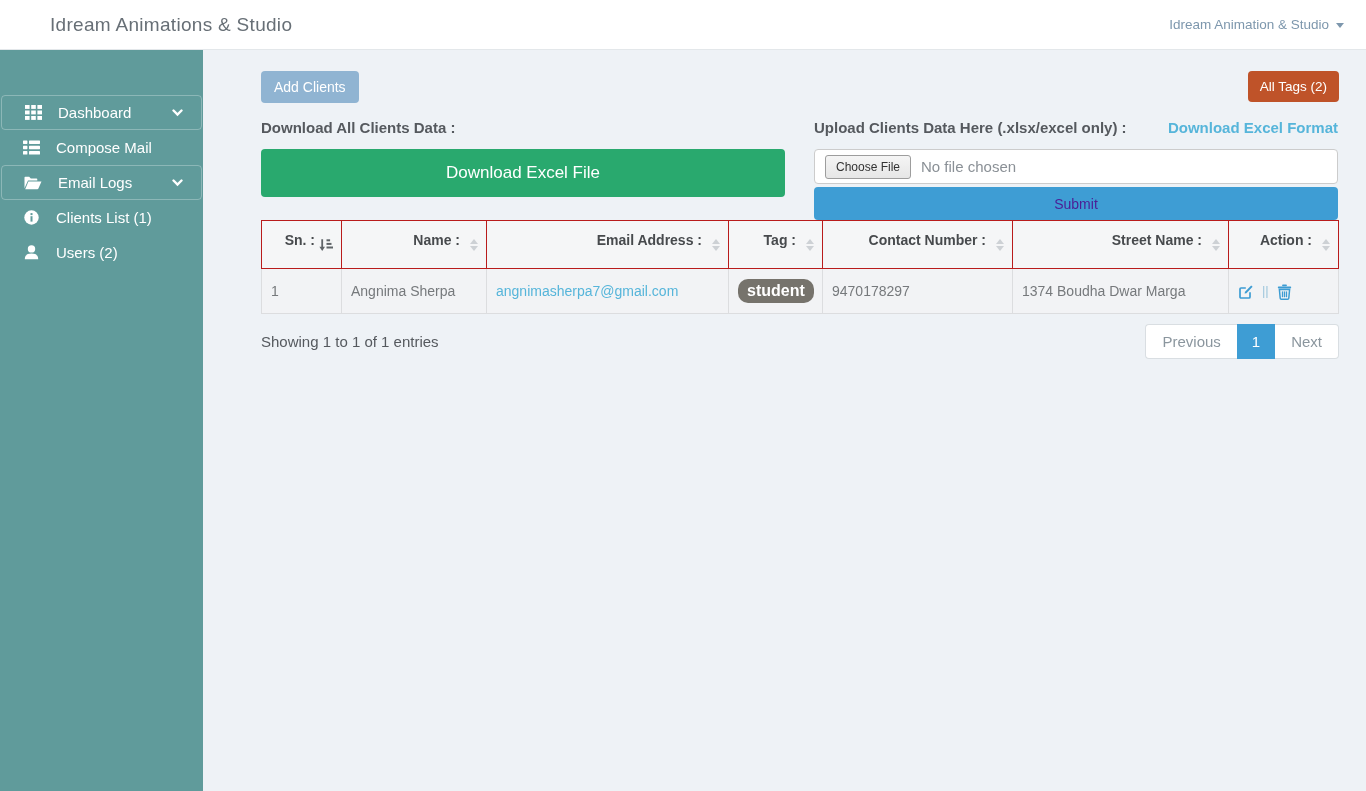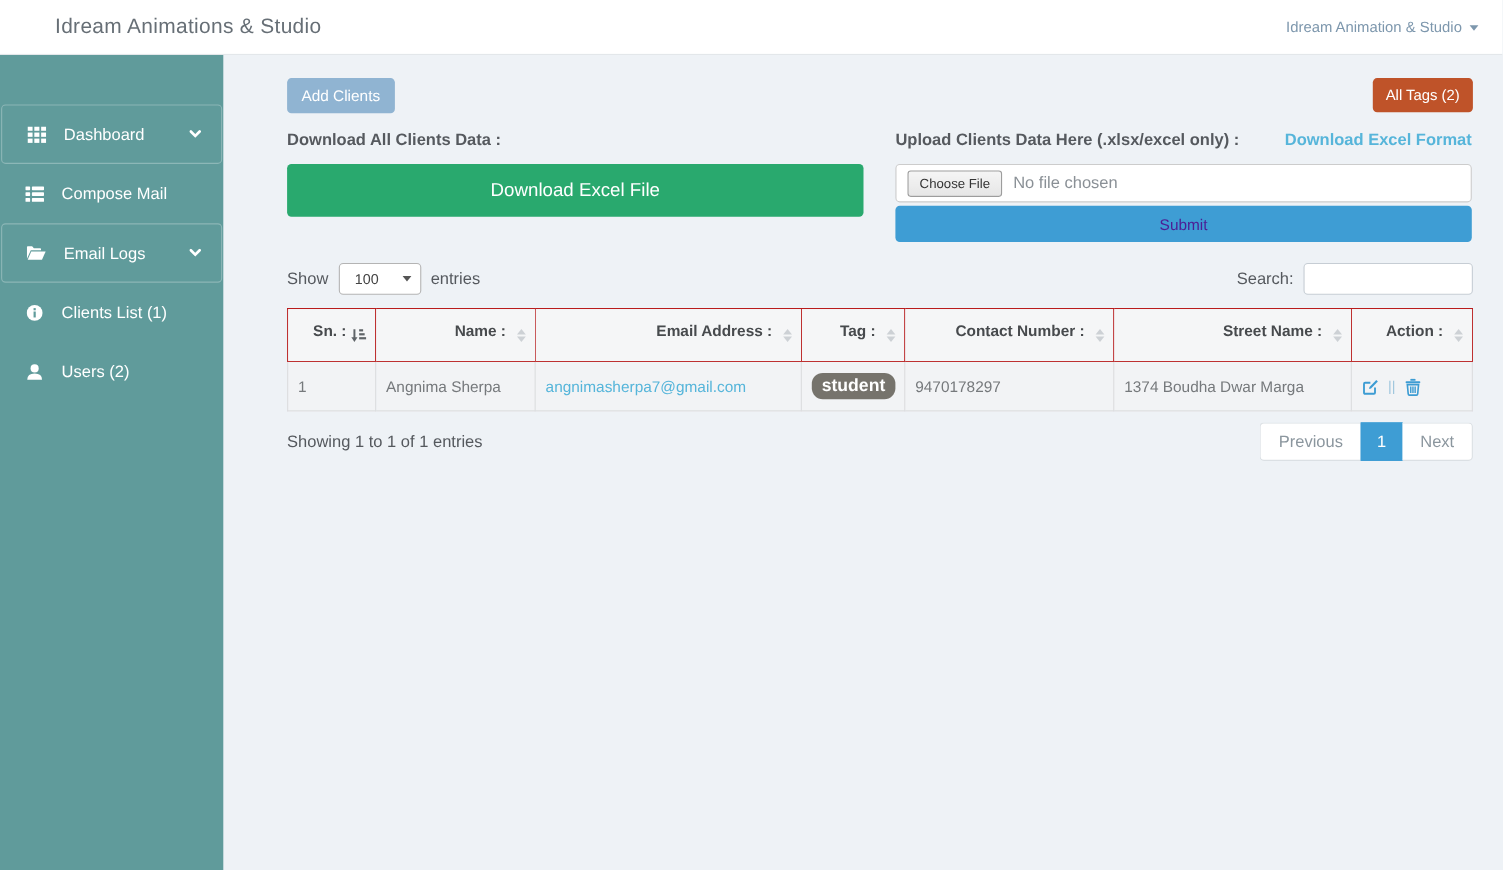--- a/index.html
+++ b/index.html
@@ -24,21 +24,21 @@
     width:0; height:0; margin-top:2px;
     border-left:4px solid transparent; border-right:4px solid transparent;
     border-top:5px solid #7d97ad;
   }
   
   .layout { display:flex; height:741px; }
   .sidebar {
     width:203px; flex-shrink:0; background:#609b9b; padding-top:45px;
   }
   .side-item {
-    height:54px; display:flex; align-items:center;
+    height:35px; display:flex; align-items:center;
     padding:0 18px 0 21px; color:#fff; font-size:15px; cursor:pointer;
   }
   .side-item.boxed {
     border:1px solid rgba(255,255,255,.28); border-radius:4px; margin:0 1px;
   }
   .side-icon { width:20px; margin-right:15px; display:flex; justify-content:center; align-items:center; }
   .side-chevron { margin-left:auto; display:flex; }
   
   .main { flex:1; padding:21px 28px 0 58px; }
   .top-row { display:flex; justify-content:space-between; align-items:flex-start; margin-bottom:16px; }
@@ -220,36 +220,20 @@
           <a class="format-link">Download Excel Format</a>
         </div>
         <div class="file-box">
           <button class="choose-btn">Choose File</button>
           <span class="no-file">No file chosen</span>
         </div>
         <button class="btn btn-submit">Submit</button>
       </div>
     </div>
 
-    <div class="controls">
-      <div class="show-group">
-        <span>Show</span>
-        <span class="select-wrap">
-          <select class="page-select">
-            <option>100</option>
-          </select>
-          <span class="select-caret"></span>
-        </span>
-        <span>entries</span>
-      </div>
-      <div class="search-group">
-        <span>Search:</span>
-        <input class="search-input" type="text" value="" style="">
-      </div>
-    </div>
 
     <table>
       <colgroup>
         <col style="width:80px">
           <col style="width:145px">
           <col style="width:242px">
           <col style="width:94px">
         <col style="width:190px">
           <col style="width:216px">
           <col style="width:110px">

